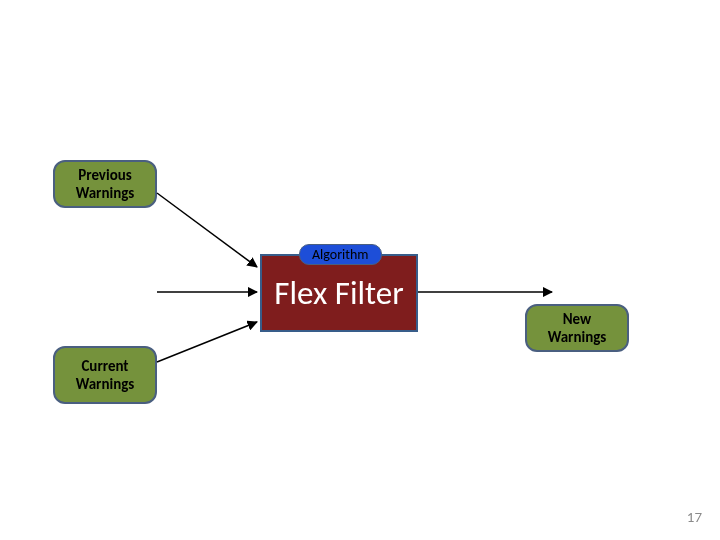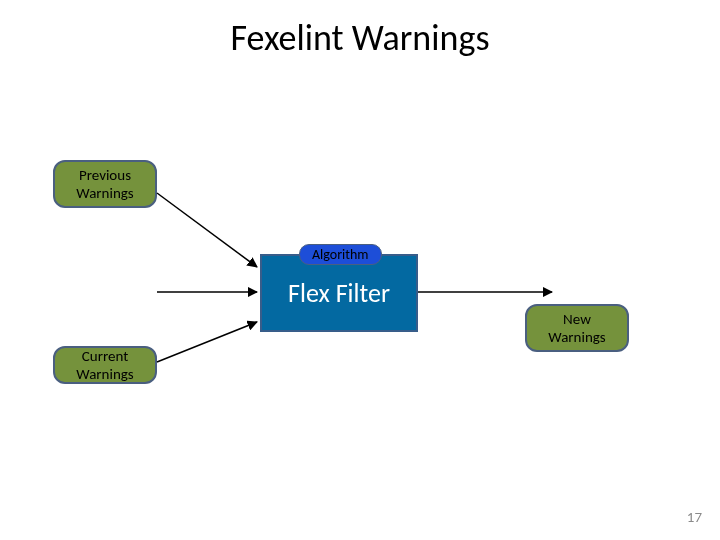--- a/index.html
+++ b/index.html
@@ -12,62 +12,62 @@
     border: 2px solid #4a5f80;
     border-radius: 12px;
     display: flex;
     align-items: center;
     justify-content: center;
     text-align: center;
     color: #000;
     font-size: 15px;
     line-height: 1.2;
     padding: 4px 6px;
+    font-weight: bold;
   }
   .algo-pill {
     position: absolute;
     background: #1d4ed8;
     border: 1.5px solid #4a5f80;
     border-radius: 10px;
     font-size: 14px;
     color: #000;
     padding: 1px 12px;
     text-align: center;
   }
   .filter-box {
     position: absolute;
-    background: #0369a1;
+    background: #7f1d1d;
     border: 2px solid #385d8a;
     display: flex;
     align-items: center;
     justify-content: center;
     color: #fff;
-    font-size: 26px;
+    font-size: 33px;
   }
   .pagenum {
     position: absolute;
     right: 18px;
     bottom: 14px;
     font-size: 15px;
     color: #8a8a8a;
   }
   svg.arrows { position: absolute; inset: 0; pointer-events: none; }
 </style>
 </head>
 <body>
 
 <div class="canvas">
 
-  <div class="title">Fexelint Warnings</div>
 
   <div class="node" style="left:53px; top:160px; width:104px; height:48px; white-space:pre-line;">Previous
 Warnings</div>
 
 
-  <div class="node" style="left:53px; top:346px; width:104px; height:38px; white-space:pre-line;">Current
+  <div class="node" style="left:53px; top:346px; width:104px; height:58px; white-space:pre-line;">Current
 Warnings</div>
 
   <div class="filter-box" style="left:260px; top:254px; width:158px; height:78px;">Flex Filter</div>
 
   <div class="algo-pill" style="left:299px; top:244px;">Algorithm</div>
 
   <div class="node" style="left:525px; top:268px; width:104px; height:48px; white-space:pre-line;margin-top:36px;">New
 Warnings</div>
 
   <svg class="arrows" width="720" height="540">

